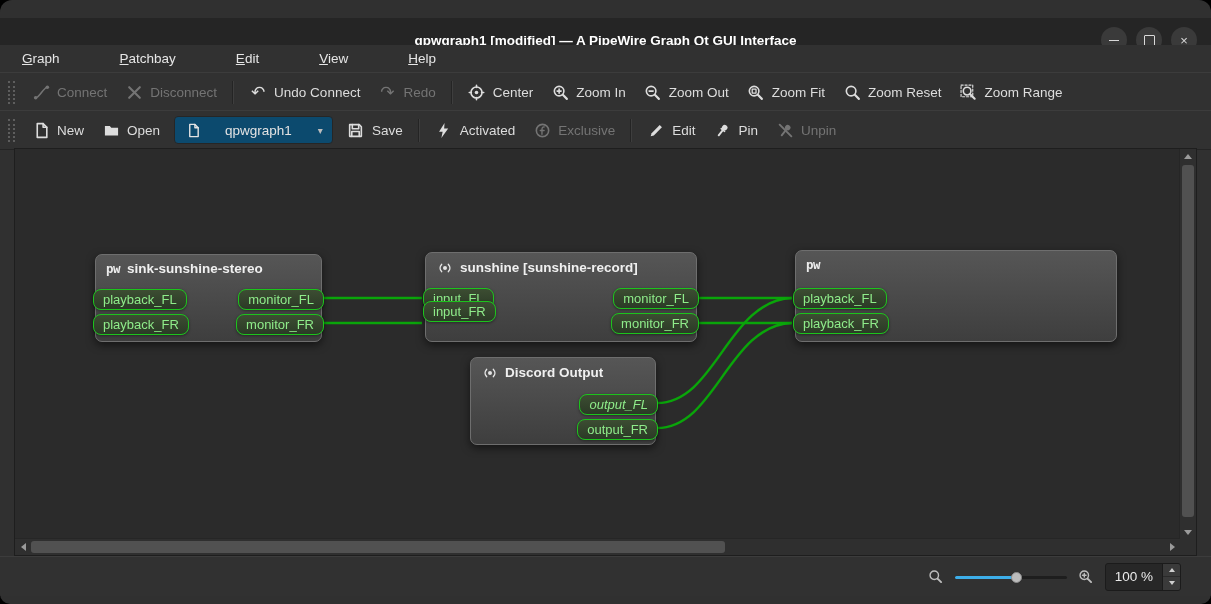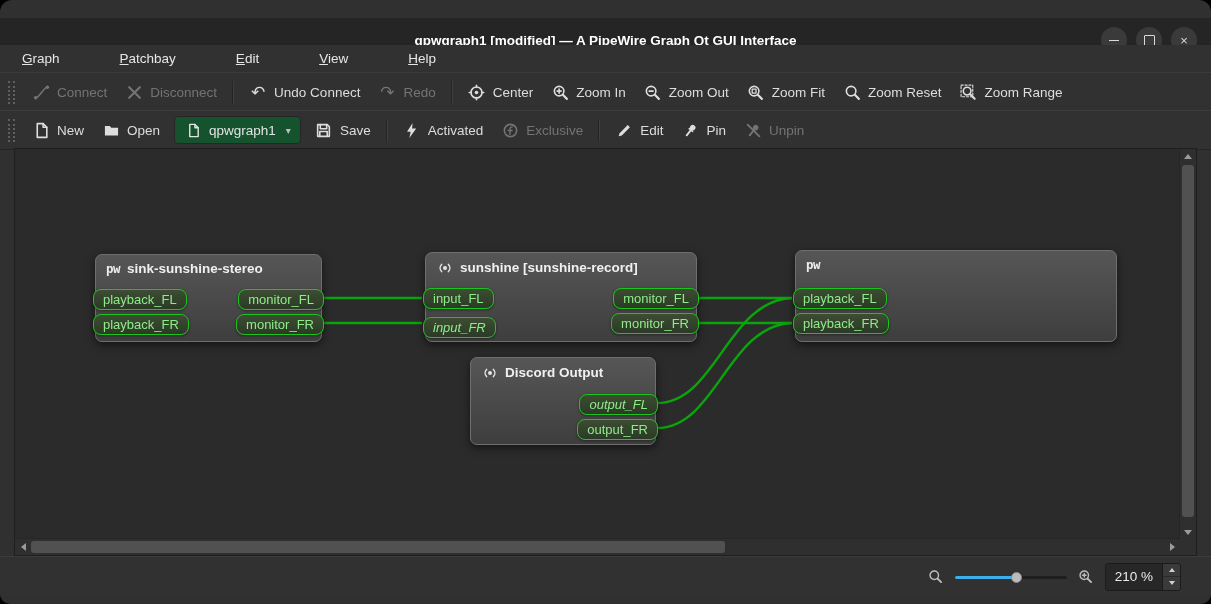--- a/index.html
+++ b/index.html
@@ -22,21 +22,21 @@
   .toolbar{position:absolute;left:0;right:0;height:38px;background:#313131;display:flex;align-items:center;padding-left:4px;border-top:1px solid #3c3c3c;border-bottom:1px solid #242424;}
   .tb1{top:72px;} .tb2{top:110px;}
   .tb-handle{width:3px;height:23px;margin:0 8px 0 4px;border-left:2px dotted #5e5e5e;border-right:2px dotted #5e5e5e;}
   .tb-sep{width:1px;height:23px;background:#242424;border-right:1px solid #3e3e3e;margin:0 6px;}
   .tb-btn{display:flex;align-items:center;gap:7px;padding:6px 9px;border-radius:4px;color:#dddddd;font-size:13.5px;white-space:nowrap;}
   .tb-btn.disabled{color:#747474;}
   .icon{display:inline-flex;align-items:center;justify-content:center;width:18px;height:18px;}
   .icon svg{stroke:currentColor;fill:none;stroke-width:1.5;stroke-linecap:round;stroke-linejoin:round;}
   .icon svg .f{fill:currentColor;stroke:none;}
   .arrow-glyph{font-size:17px;line-height:1;font-family:"DejaVu Sans",sans-serif;}
-  .combo{display:flex;align-items:center;gap:7px;background:#14532d;border:1px solid #262626;border-radius:4px;padding:4px 9px;margin:0 5px;color:#e3e3e3;font-size:13.5px;}
+  .combo{display:flex;align-items:center;gap:23px;background:#0c4a6e;border:1px solid #262626;border-radius:4px;padding:4px 9px;margin:0 5px;color:#e3e3e3;font-size:13.5px;}
   .combo-arrow{font-size:10px;color:#bdbdbd;margin-left:3px;}
 
   
   .frame{position:absolute;left:14px;right:14px;top:148px;bottom:48px;border:1px solid #1e1e1e;background:#2b2b2b;}
   .canvas{position:absolute;left:0;top:0;right:16px;bottom:16px;overflow:hidden;background:#2b2b2b;}
   .cables{position:absolute;left:0;top:0;pointer-events:none;}
 
   
   .vscroll{position:absolute;top:0;bottom:16px;right:0;width:16px;background:#2f2f2f;border-left:1px solid #262626;}
   .hscroll{position:absolute;left:0;right:16px;bottom:0;height:16px;background:#2f2f2f;border-top:1px solid #262626;}
@@ -325,21 +325,21 @@
         <div class="node-header">
           <span class="icon">
               <svg viewBox="0 0 16 16" width="16" height="16">
                 <circle class="f" cx="8" cy="8" r="2"></circle>
                 <path d="M4.6 4.4 a5.2 5.2 0 0 0 0 7.2 M11.4 4.4 a5.2 5.2 0 0 1 0 7.2"></path>
               </svg>
             </span>
           <span>sunshine [sunshine-record]</span>
         </div>
         <div class="port in" style="top:35px;">input_FL</div>
-        <div class="port in" style="top:64px;font-style:italic;">input_FR</div>
+        <div class="port in" style="top:48px;">input_FR</div>
         <div class="port out" style="top:35px;">monitor_FL</div>
         <div class="port out" style="top:60px;">monitor_FR</div>
       </div>
 
       <div class="node" style="left:455px;top:208px;width:184px;height:86px;">
         <div class="node-header">
           <span class="icon">
               <svg viewBox="0 0 16 16" width="16" height="16">
                 <circle class="f" cx="8" cy="8" r="2"></circle>
                 <path d="M4.6 4.4 a5.2 5.2 0 0 0 0 7.2 M11.4 4.4 a5.2 5.2 0 0 1 0 7.2"></path>
@@ -396,21 +396,21 @@
       <div class="handle" style="left:56px;"></div>
     </div>
     <span class="icon">
         <svg viewBox="0 0 16 16" width="15" height="15">
           <circle cx="6.7" cy="6.7" r="4.5"></circle>
           <path d="M10.2 10.2 L14 14" stroke-width="2"></path>
           <path d="M6.7 4.8 v3.8 M4.8 6.7 h3.8"></path>
         </svg>
       </span>
     <div class="spinbox">
-      <div class="spin-val">210 %</div>
+      <div class="spin-val">100 %</div>
       <div class="spin-arrows">
         <div class="spin-btn">
             <span class="tri up"></span>
           </div>
         <div class="spin-btn">
             <span class="tri down"></span>
           </div>
       </div>
     </div>
   </div>

